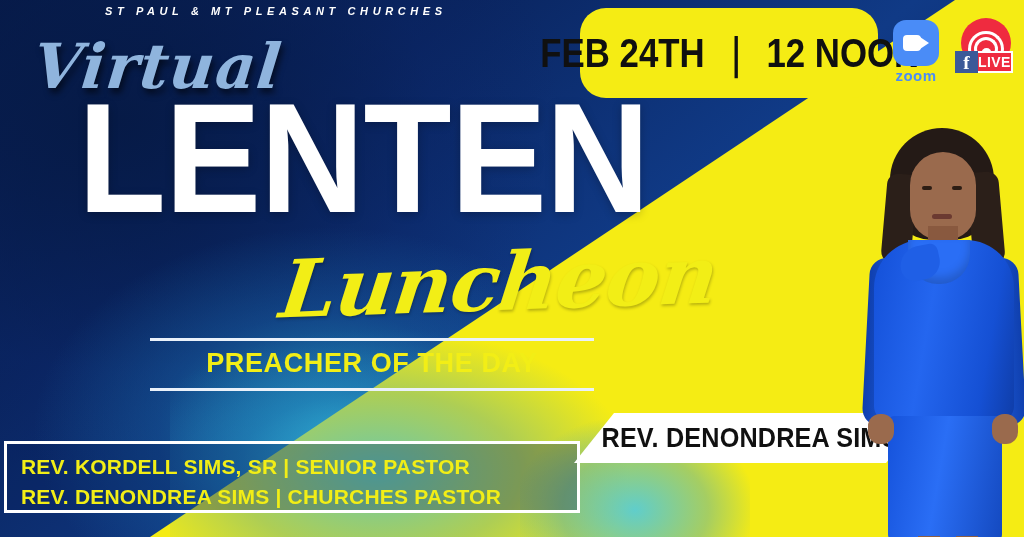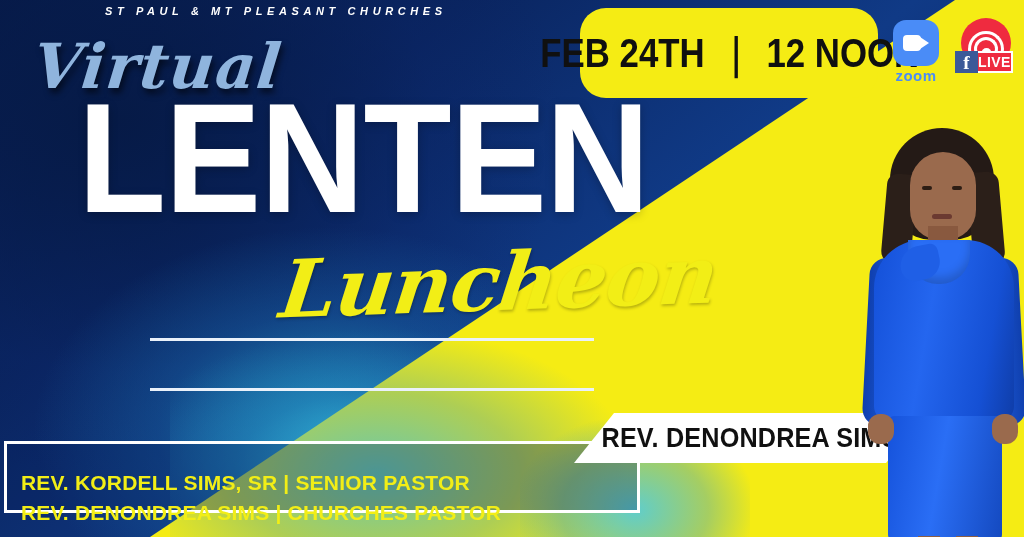--- a/index.html
+++ b/index.html
@@ -96,25 +96,25 @@
   .bring{
     position:absolute;left:150px;top:397px;width:444px;
     text-align:center;
     color:#ffffff;
     font-size:19px;font-weight:700;
     letter-spacing:0.3px;
   }
 
   
   .names-box{
-    position:absolute;left:4px;top:441px;width:636px;height:72px;
+    position:absolute;left:4px;top:441px;width:576px;height:72px;
     border:3px solid #ffffff;
     background:rgba(8,30,90,0.30);
     box-sizing:border-box;
-    padding:24px 0 0 14px;
+    padding:8px 0 0 14px;
   }
   .names-box .line{
     color:#f2ee16;
     font-size:21px;font-weight:700;
     letter-spacing:0.2px;
     line-height:1.42;
     white-space:nowrap;
   }
 
   
@@ -309,20 +309,21 @@
         <div class="body"></div>
       </div>
     </div>
     <div class="fb-badges">
       <div class="fb-f">f</div>
       <div class="fb-live">LIVE</div>
     </div>
   </div>
 
   <div class="rule top"></div>
+  <div class="preacher">PREACHER OF THE DAY</div>
   <div class="rule bot"></div>
 
   <div class="names-box">
     <div class="line">REV. KORDELL SIMS, SR | SENIOR PASTOR</div>
     <div class="line">REV. DENONDREA SIMS | CHURCHES PASTOR</div>
   </div>
 
   <div class="speaker-banner">
     <span class="txt">REV. DENONDREA SIMS</span>
   </div>

